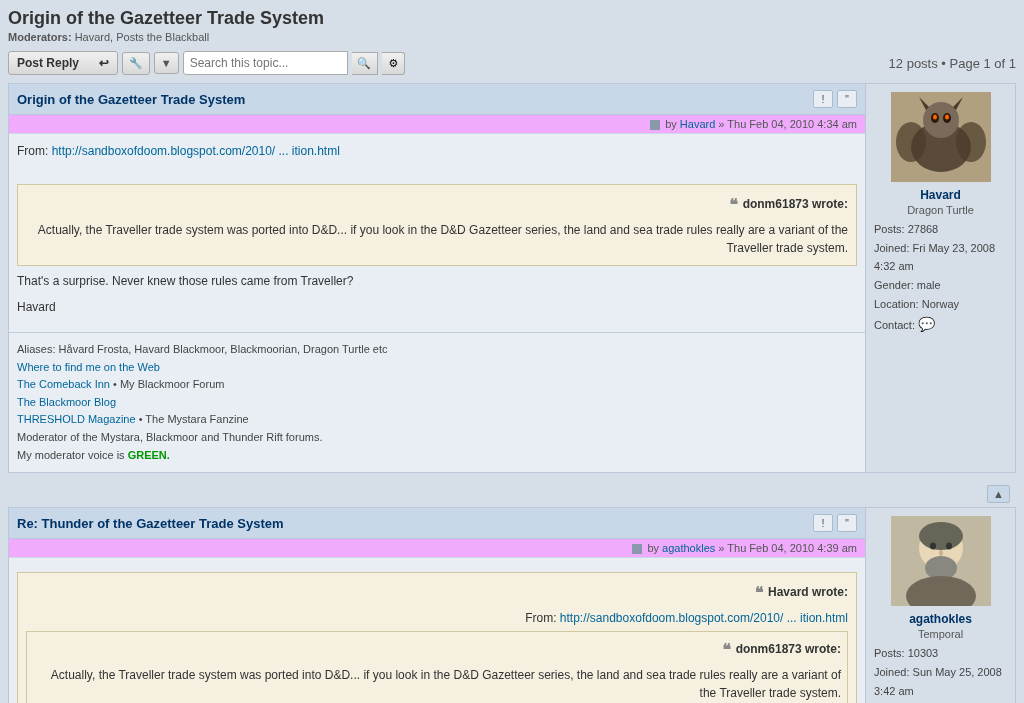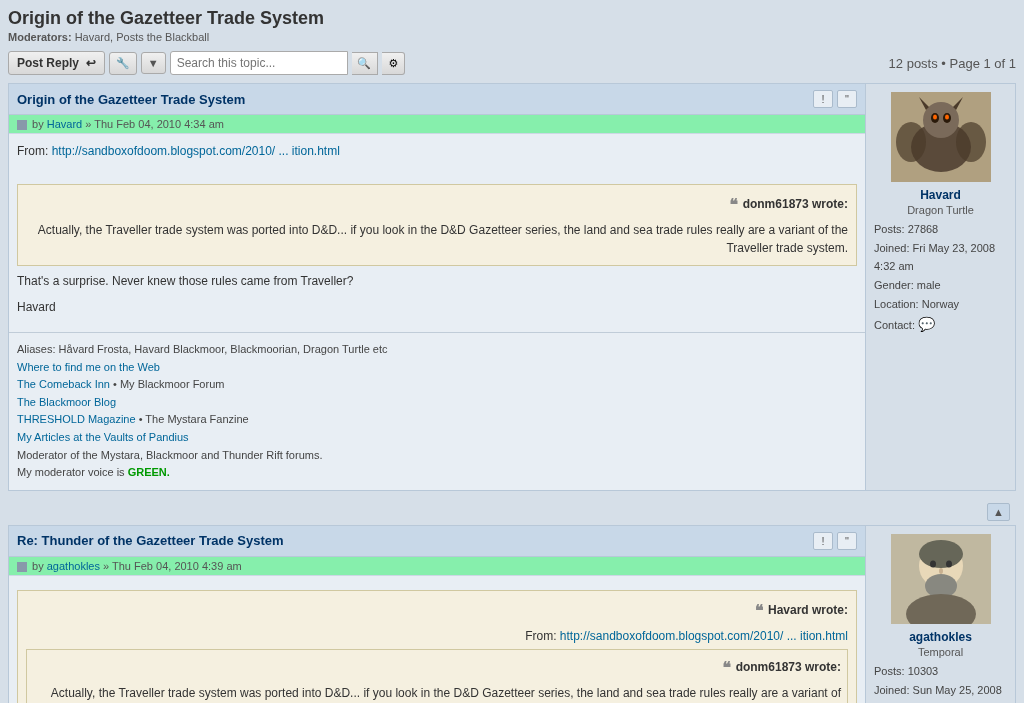--- a/index.html
+++ b/index.html
@@ -46,40 +46,40 @@
       background: linear-gradient(to bottom, #f0f0f0, #d8d8d8);
       border: 1px solid #aaa;
       border-radius: 3px;
       padding: 4px 8px;
       font-size: 12px;
       font-weight: bold;
       color: #333;
       cursor: pointer;
       display: flex;
       align-items: center;
-      gap: 7px;
+      gap: 20px;
     }
     .btn-tools {
       background: linear-gradient(to bottom, #f0f0f0, #d8d8d8);
       border: 1px solid #aaa;
       border-radius: 3px;
       padding: 4px 6px;
       font-size: 11px;
       color: #555;
       cursor: pointer;
       display: flex;
       align-items: center;
       gap: 2px;
     }
     .search-box {
       border: 1px solid #aaa;
       border-radius: 3px 0 0 3px;
       padding: 4px 6px;
       font-size: 12px;
-      width: 178px;
+      width: 165px;
       outline: none;
     }
     .btn-search {
       background: linear-gradient(to bottom, #f0f0f0, #d8d8d8);
       border: 1px solid #aaa;
       border-left: none;
       padding: 4px 6px;
       cursor: pointer;
       font-size: 11px;
     }
@@ -148,21 +148,22 @@
       cursor: pointer;
       font-size: 11px;
       color: #555;
     }
 
     .post-meta {
       padding: 3px 8px;
       font-size: 11px;
       color: #555;
       border-bottom: 1px solid #ccd8e4;
-      background: #86efac;
+      background: #f0abfc;
+      text-align: right;
     }
     .post-meta a { color: #006699; }
 
     .post-body {
       padding: 8px;
       font-size: 12px;
       line-height: 1.5;
     }
     .post-body p { margin-bottom: 8px; }
 
@@ -332,21 +333,20 @@
         <div><a>Where to find me on the Web</a></div>
         <div>
           <a>The Comeback Inn</a>
           <span> • My Blackmoor Forum</span>
         </div>
         <div><a>The Blackmoor Blog</a></div>
         <div>
           <a>THRESHOLD Magazine</a>
           <span> • The Mystara Fanzine</span>
         </div>
-        <div><a>My Articles at the Vaults of Pandius</a></div>
         <div>Moderator of the Mystara, Blackmoor and Thunder Rift forums.</div>
         <div>
           <span>My moderator voice is </span>
           <span class="sig-green">GREEN.</span>
         </div>
       </div>
     </div>
     <div class="post-sidebar">
 
       <div class="user-avatar">

